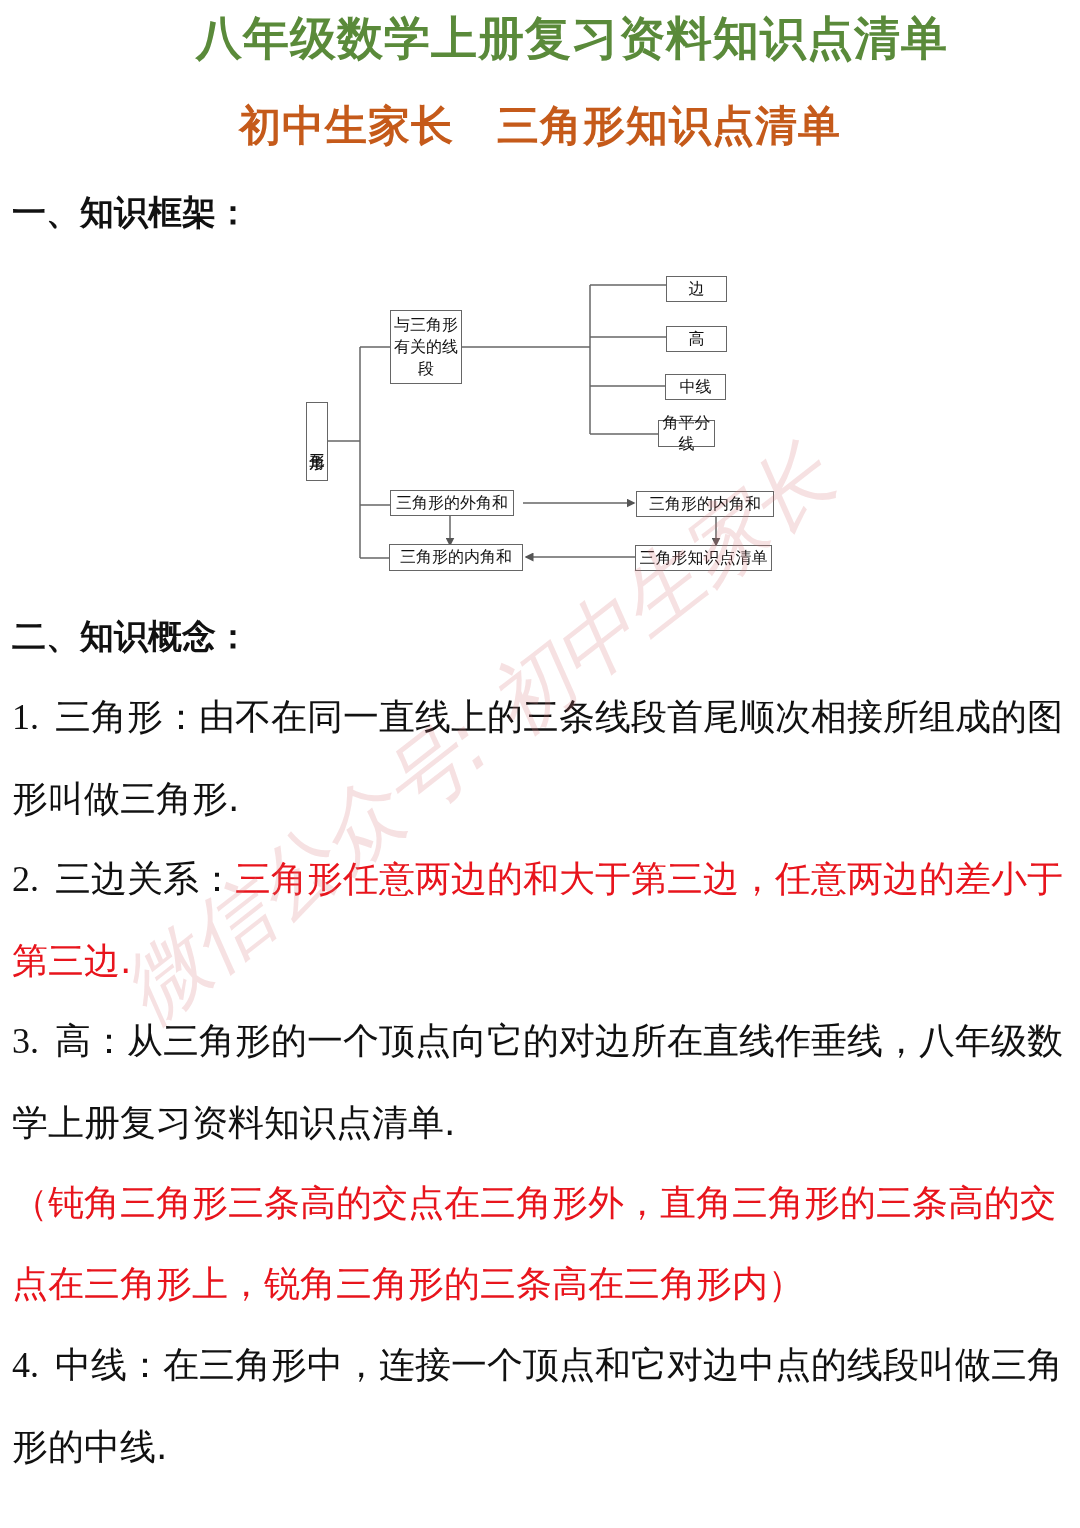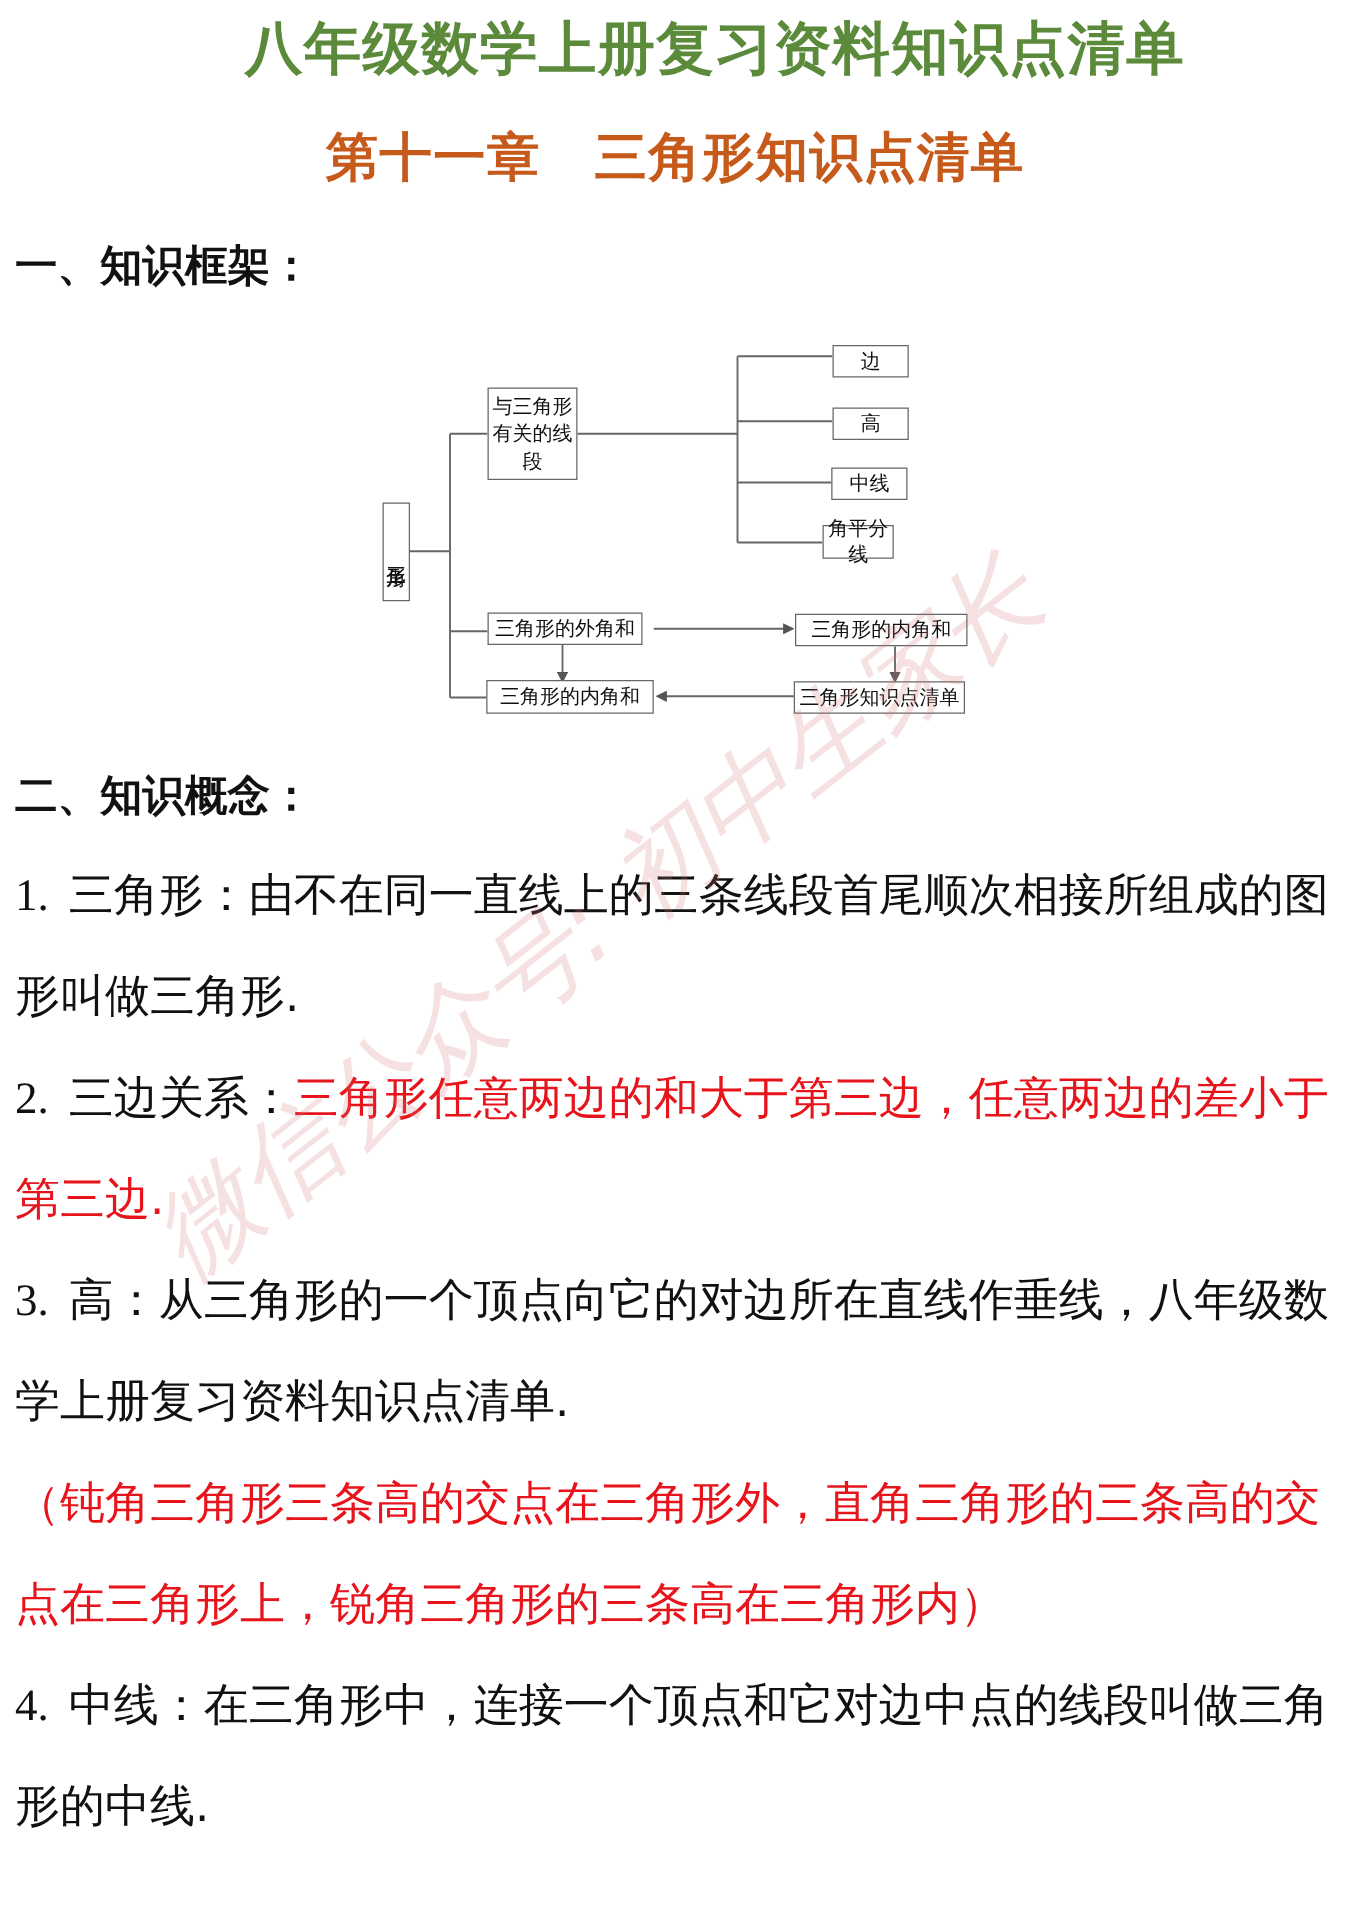--- a/index.html
+++ b/index.html
@@ -22,21 +22,21 @@
           font-family: "DejaVu Serif", "Liberation Serif", serif; }
   .watermark { position: absolute; left: 100px; top: 500px; font-size: 82px;
                color: rgba(215,120,125,0.22); transform: rotate(-38deg);
                transform-origin: left top; white-space: nowrap; font-style: italic;
                pointer-events: none; top: 960px; }
 </style>
 </head>
 <body>
 
 <div class="title t1">八年级数学上册复习资料知识点清单</div>
-<div class="title t2">第十一章　三角形知识点清单</div>
+<div class="title t2">初中生家长　三角形知识点清单</div>
 
 <div class="h2" style="top:190px;">一、知识框架：</div>
 
 <div class="diagram">
   <svg width="1080" height="600" style="position:absolute;left:0;top:0;">
     <defs>
       <marker id="arr" markerWidth="6" markerHeight="6" refX="5" refY="3" orient="auto">
         <path d="M0,0 L6,3 L0,6 z" fill="#555"></path>
       </marker>
     </defs>

